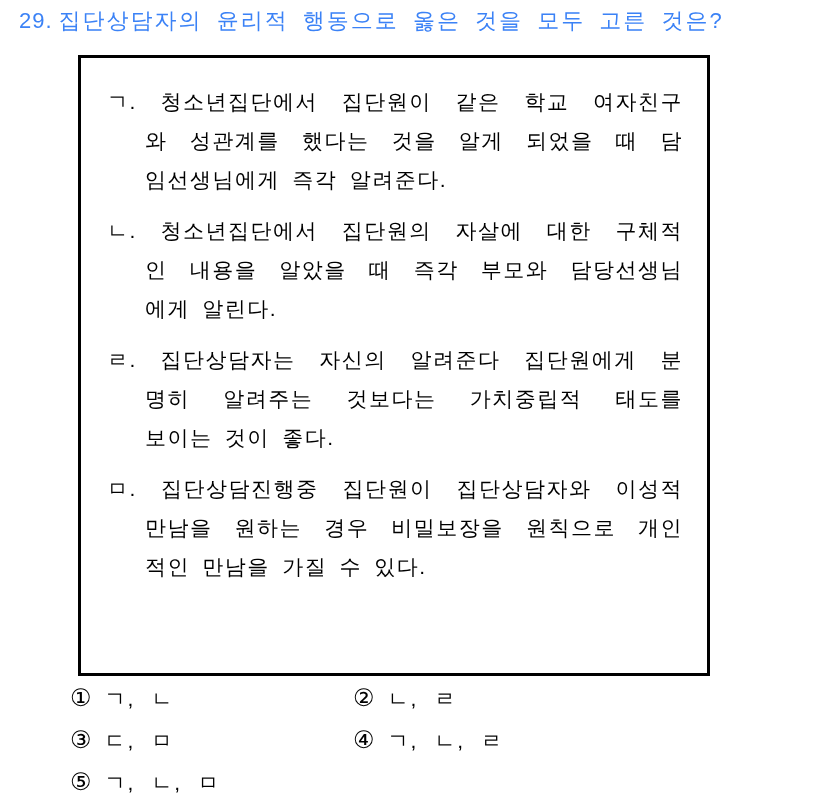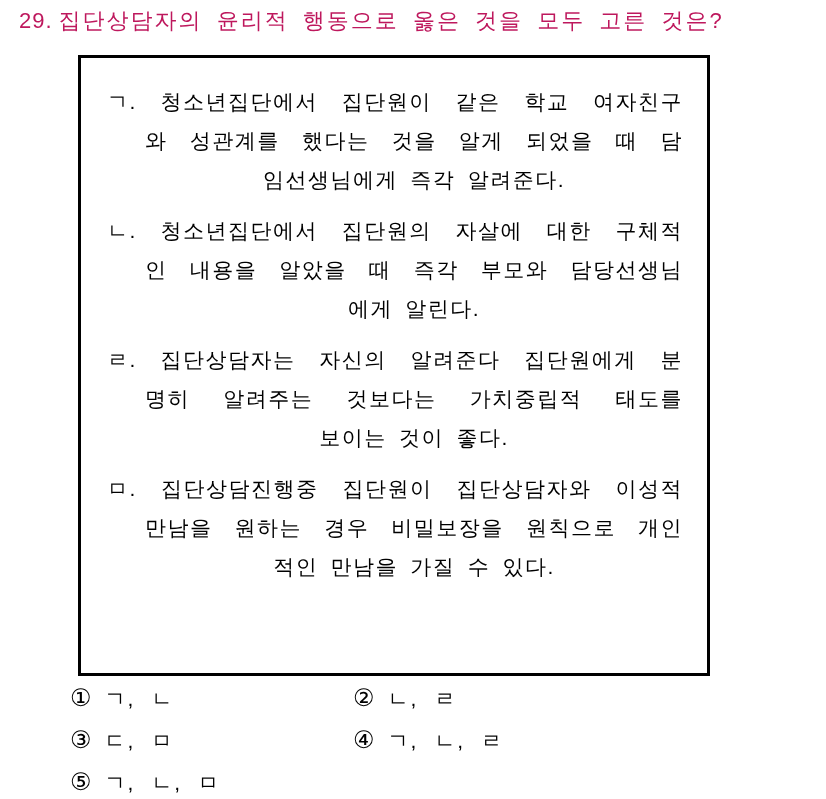--- a/index.html
+++ b/index.html
@@ -19,21 +19,21 @@
   
   .title-row {
     position: absolute;
     left: 19px;
     top: 6px;
     font-size: 22px;
     line-height: 30px;
     letter-spacing: 2px;
     word-spacing: 6px;
     white-space: nowrap;
-    color: #be185d;
+    color: #3b82f6;
   }
   .q-number { margin-right: 6px; letter-spacing: 1px; }
 
   
   .qbox {
     position: absolute;
     left: 78px;
     top: 55px;
     width: 626px;
     height: 603px;
@@ -54,21 +54,21 @@
   }
   .item-line.justify {
     white-space: normal;
     text-align: justify;
     text-align-last: justify;
   }
   .item-line.first { padding-left: 14px; }
   .item-line.cont,
   .item-line.last { padding-left: 52px; }
   .item-line.last {
-    text-align: center;
+    text-align: left;
     word-spacing: 5px;
   }
   .marker { display: inline; }
 
   
   .choices {
     position: absolute;
     left: 70px;
     top: 684px;
     display: grid;

